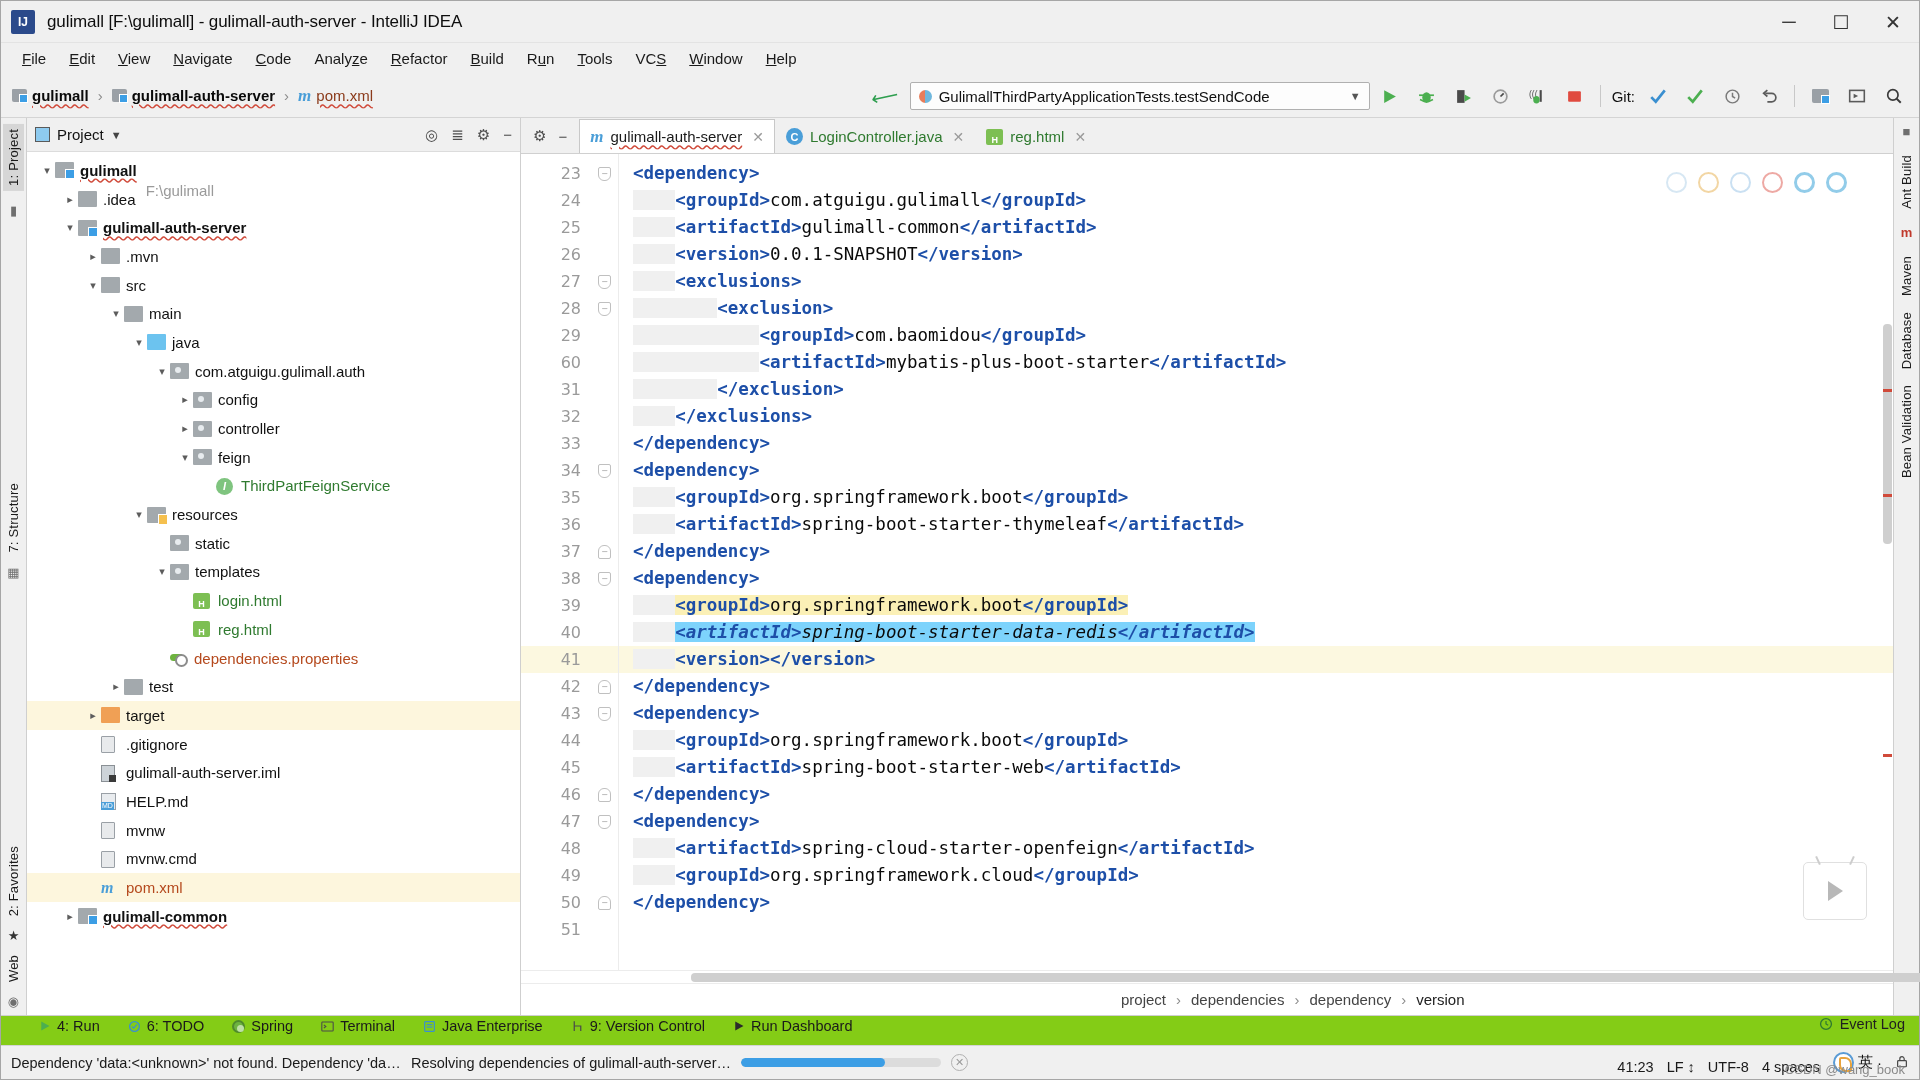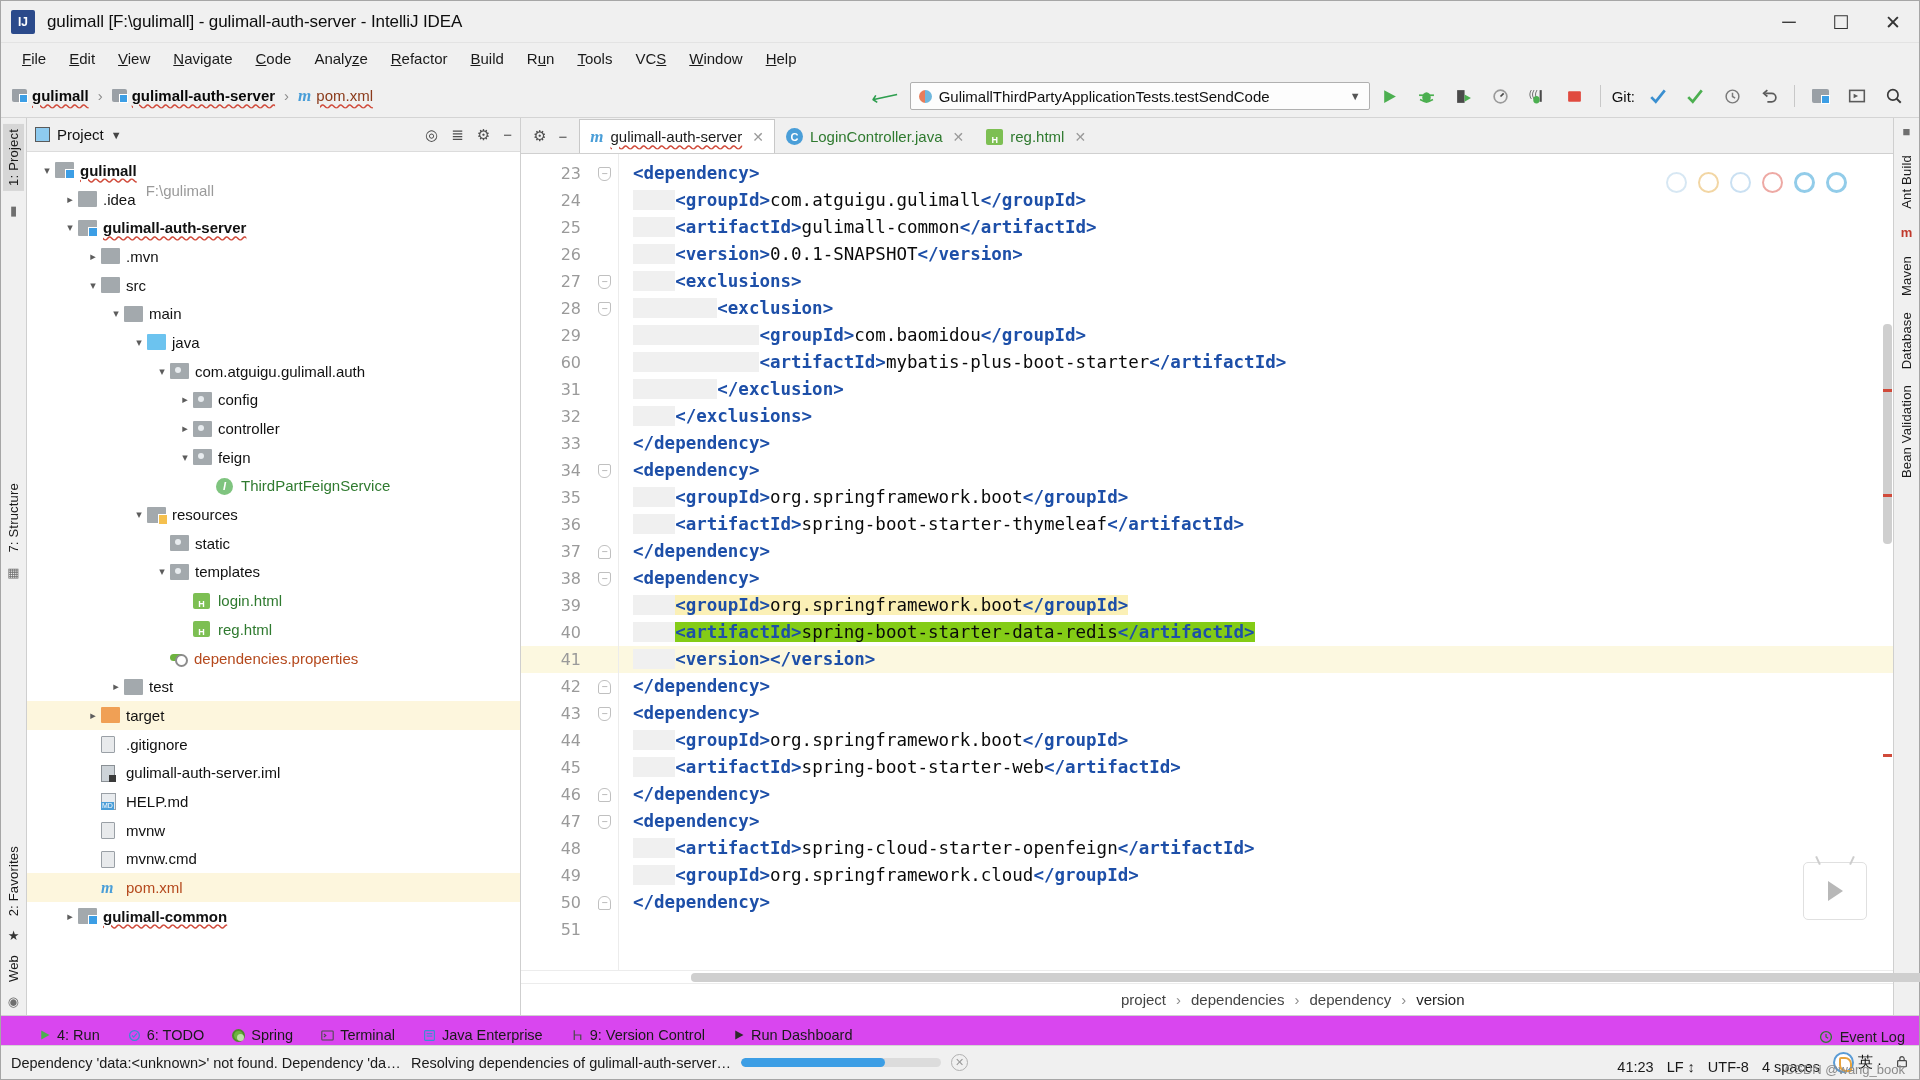--- a/index.html
+++ b/index.html
@@ -156,21 +156,21 @@
           border-right:1px solid #ececec; }
   .fold .f { height:27px; display:flex; align-items:center; justify-content:center; }
   .fold-box { width:13px; height:14px; border:1px solid #c0c0c0; border-radius:2px 2px 6px 6px;
               color:#b0b0b0; font-size:10px; line-height:11px; text-align:center; background:#fff; }
   .codelines { flex:1; padding-top:6px; min-width:0; overflow:hidden; position:relative; }
   .cl { height:27px; line-height:27px; font-size:17.5px; white-space:pre;
         padding-left:14px; color:#0a0a0a; }
   .cl.cur { background:#fcf8e0; }
   .tg { color:#1d4fa8; font-weight:bold; }
   .txt { color:#0a0a0a; }
-  .sel-bg { background:#84cc16; }
+  .sel-bg { background:#7dd3fc;font-style:italic; }
   .ylw-bg { background:#fbf0b6; }
   .ind-bg { background:#f0f0f0; }
 
   .scroll-v { position:absolute; right:0; top:0; width:12px; height:100%; }
   .scroll-thumb { position:absolute; right:1px; width:9px; background:#cfcfcf; border-radius:4px; }
   .mark-red { position:absolute; right:1px; width:9px; height:3px; background:#d04a3a; }
 
   .hscroll { height:13px; background:#fff; border-top:1px solid #ececec; position:relative; }
   .hthumb { position:absolute; left:170px; top:2px; height:9px; width:1280px;
             background:#cfcfcf; border-radius:4px; }
@@ -194,22 +194,22 @@
                  background:#fff; border:1px solid #e0e0e0; border-radius:5px;
                  display:flex; align-items:center; justify-content:center; }
   .video-badge .tri { width:0; height:0; border-left:15px solid #b8b8b8;
                       border-top:10px solid transparent; border-bottom:10px solid transparent; }
   .video-badge:before { content:''; position:absolute; top:-7px; left:13px; width:2px;
                         height:9px; background:#cdcdcd; transform:rotate(-25deg); }
   .video-badge:after { content:''; position:absolute; top:-7px; right:13px; width:2px;
                        height:9px; background:#cdcdcd; transform:rotate(25deg); }
 
   
-  .twbar { height:30px; background:#d946ef; border-top:1px solid #cfcfcf;
-           display:flex; align-items:flex-end; padding-left:34px; gap:20px; font-size:14.5px; }
+  .twbar { height:30px; background:#84cc16; border-top:1px solid #cfcfcf;
+           display:flex; align-items:flex-start; padding-left:34px; gap:20px; font-size:14.5px; }
   .tw { display:flex; align-items:center; gap:6px; color:#1a1a1a; padding:2px 4px; }
   .tw-right { margin-left:auto; display:flex; align-items:center; gap:7px; padding-right:14px; }
 
   
   .status { height:34px; background:#f0f0f0; border-top:1px solid #d4d4d4;
             display:flex; align-items:center; padding:0 10px; gap:10px; font-size:14.5px; }
   .st-msg { color:#1a1a1a; white-space:nowrap; overflow:hidden; max-width:390px;
             text-overflow:ellipsis; }
   .st-prog { color:#1a1a1a; white-space:nowrap; }
   .pbar { width:200px; height:9px; background:#dcdcdc; border-radius:5px; overflow:hidden;

